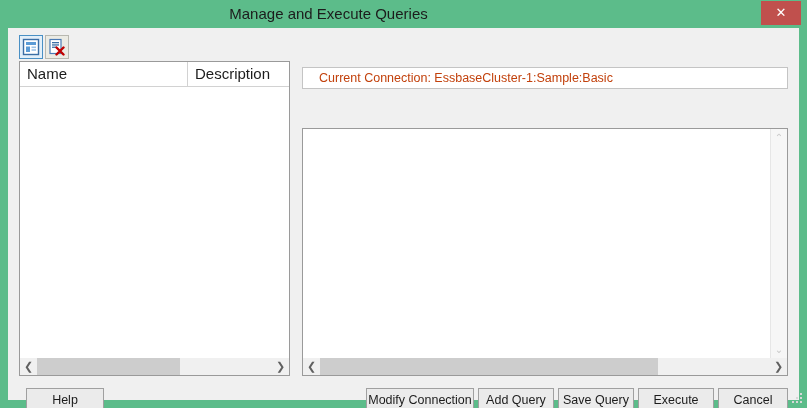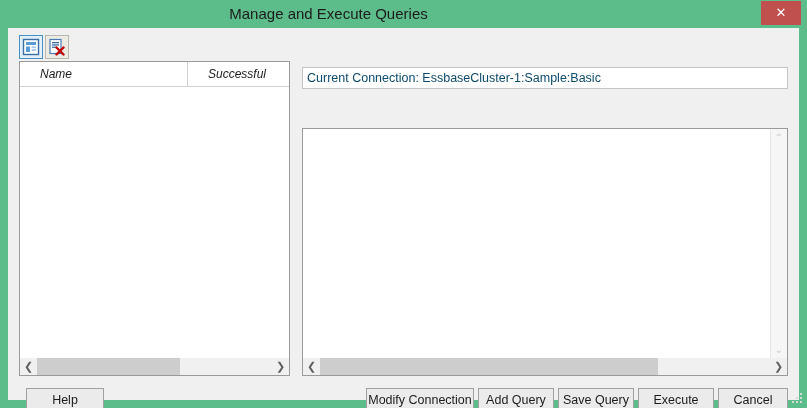--- a/index.html
+++ b/index.html
@@ -112,28 +112,27 @@
     position: absolute;
     left: 0; top: 0;
     right: 0;
     height: 25px;
     background: #ffffff;
     border-bottom: 1px solid #d2d2d2;
     display: flex;
     box-sizing: border-box;
   }
   .list-header .col {
-    font-size: 12px;
+    font-size: 15px;
     color: #1c1c1c;
     line-height: 24px;
-    padding-left: 20px;
+    padding-left: 7px;
     box-sizing: border-box;
     overflow: hidden;
     white-space: nowrap;
-    font-style: italic;
   }
   .list-header .col.name { width: 168px; border-right: 1px solid #d2d2d2; }
   .list-header .col.desc { width: 100px; }
   .list-body {
     position: absolute;
     left: 0;
     top: 25px;
     right: 0;
     bottom: 17px;
     background: #ffffff;
@@ -202,23 +201,23 @@
   .connection-field {
     position: absolute;
     left: 294px;
     top: 39px;
     width: 486px;
     height: 22px;
     background: #ffffff;
     border: 1px solid #c4c4c4;
     box-sizing: border-box;
     font-size: 12.5px;
-    color: #0c4a6e;
+    color: #c2410c;
     line-height: 20px;
-    padding-left: 4px;
+    padding-left: 16px;
     white-space: nowrap;
     overflow: hidden;
   }
   .instructions {
     position: absolute;
     left: 295px;
     top: 66px;
     width: 484px;
     font-size: 12.5px;
     color: #1c1c1c;
@@ -317,21 +316,21 @@
           <rect x="4" y="6.3" width="7" height="1.3" fill="#3b6ea5"></rect>
           <rect x="4" y="8.6" width="5" height="1.3" fill="#3b6ea5"></rect>
           <path d="M8.5 9.5 L15.5 16.5 M15.5 9.5 L8.5 16.5" stroke="#c00000" stroke-width="2.4" stroke-linecap="round"></path>
         </svg>
       </div>
     </div>
 
     <div class="query-list">
       <div class="list-header">
         <div class="col name">Name</div>
-        <div class="col desc">Successful</div>
+        <div class="col desc">Description</div>
       </div>
       <div class="list-body"></div>
       <div class="hscroll">
         <div class="arrow">❮</div>
         <div class="track">
           <div class="thumb" style="width:61%;"></div>
         </div>
         <div class="arrow">❯</div>
       </div>
     </div>

